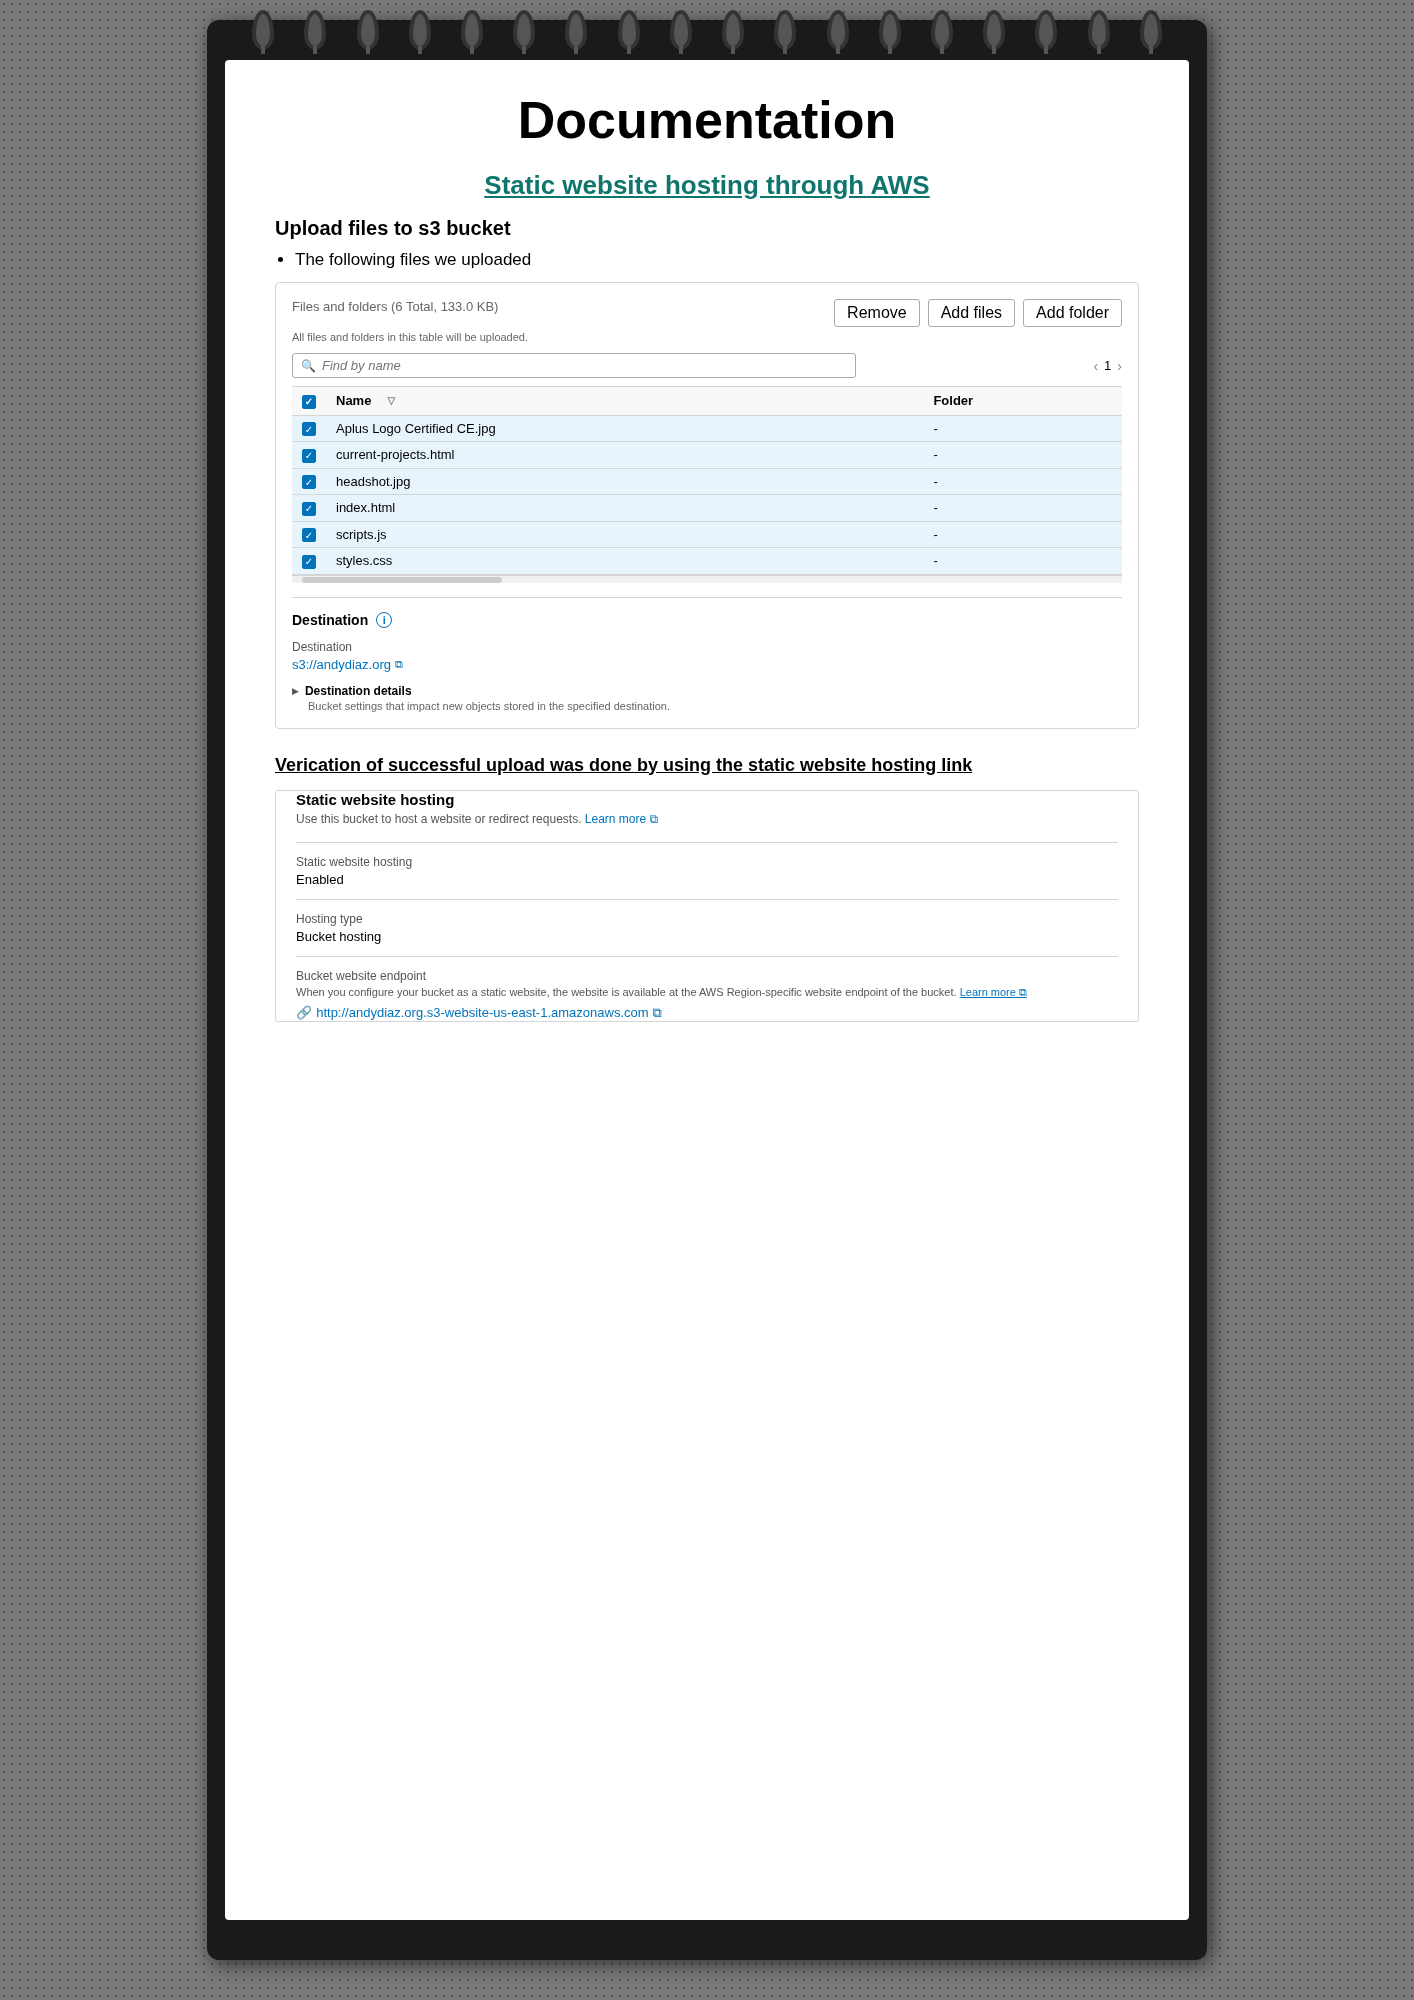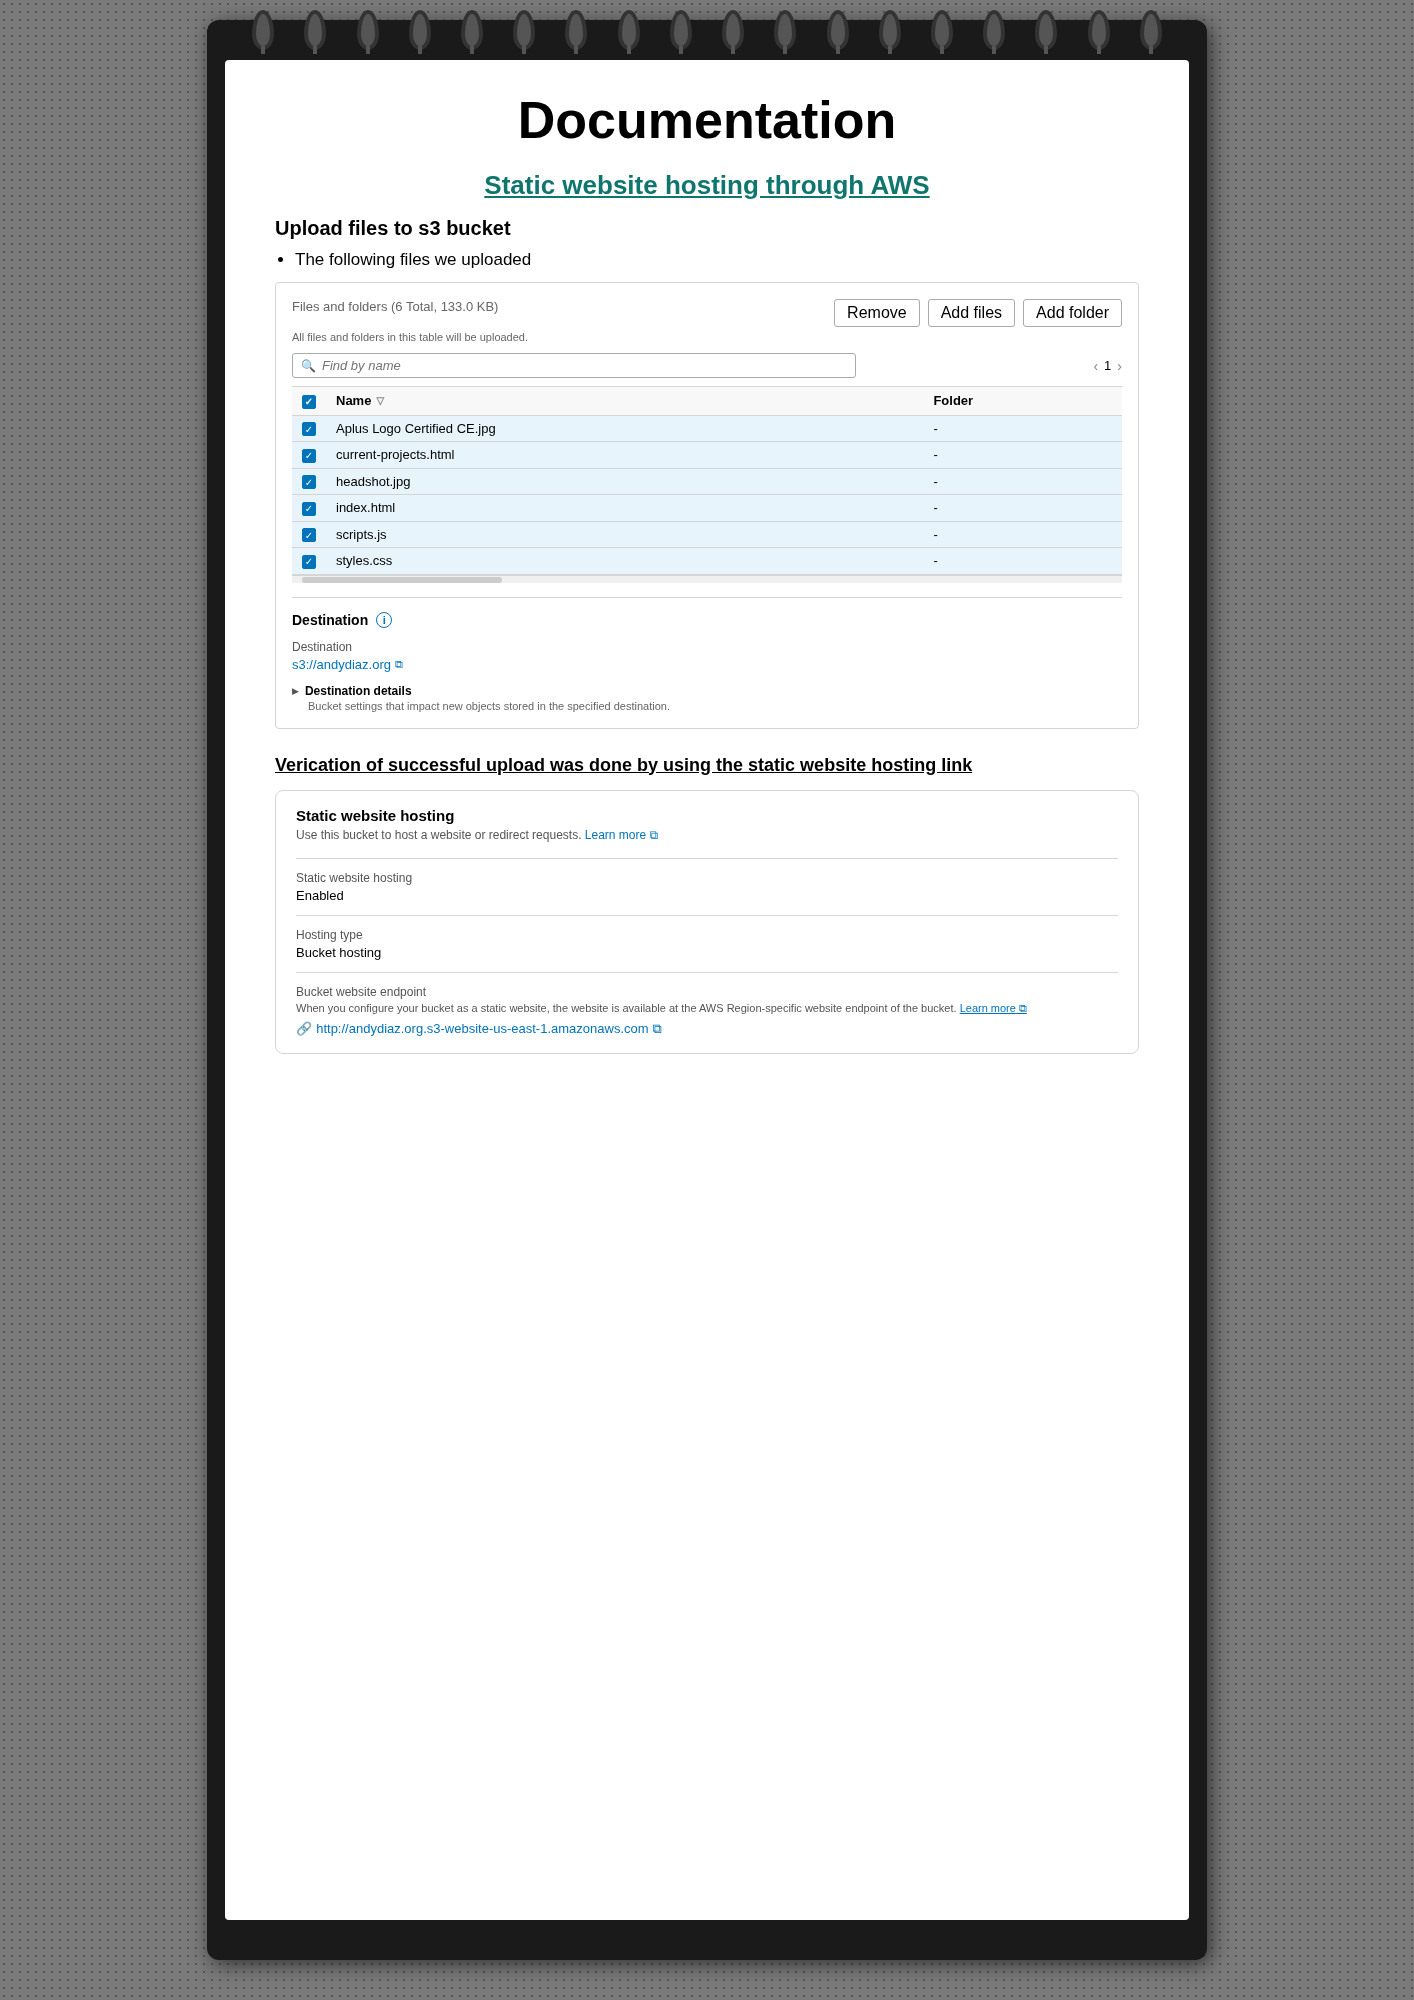--- a/index.html
+++ b/index.html
@@ -228,21 +228,21 @@
       display: inline-flex;
       align-items: center;
       justify-content: center;
       color: #fff;
       font-size: 10px;
     }
 
     .name-col {
       display: flex;
       align-items: center;
-      gap: 5px;
+      gap: 16px;
     }
 
     .sort-icon {
       color: #888;
       font-size: 10px;
     }
 
     .scrollbar-row {
       height: 8px;
       background: #f0f0f0;
@@ -326,22 +326,22 @@
 
     .dest-details-sub {
       font-size: 11px;
       color: #666;
       margin-left: 16px;
     }
 
     
     .hosting-panel {
       border: 1px solid #d5d5d5;
-      border-radius: 8px;
-      padding: 16px 20px;
+      border-radius: 3px;
+      padding: 0 20px;
       margin: 10px 0 24px 0;
       background: #fff;
       font-family: 'Amazon Ember', Arial, sans-serif;
     }
 
     .hosting-title {
       font-size: 15px;
       font-weight: 700;
       color: #000;
       margin-bottom: 4px;

